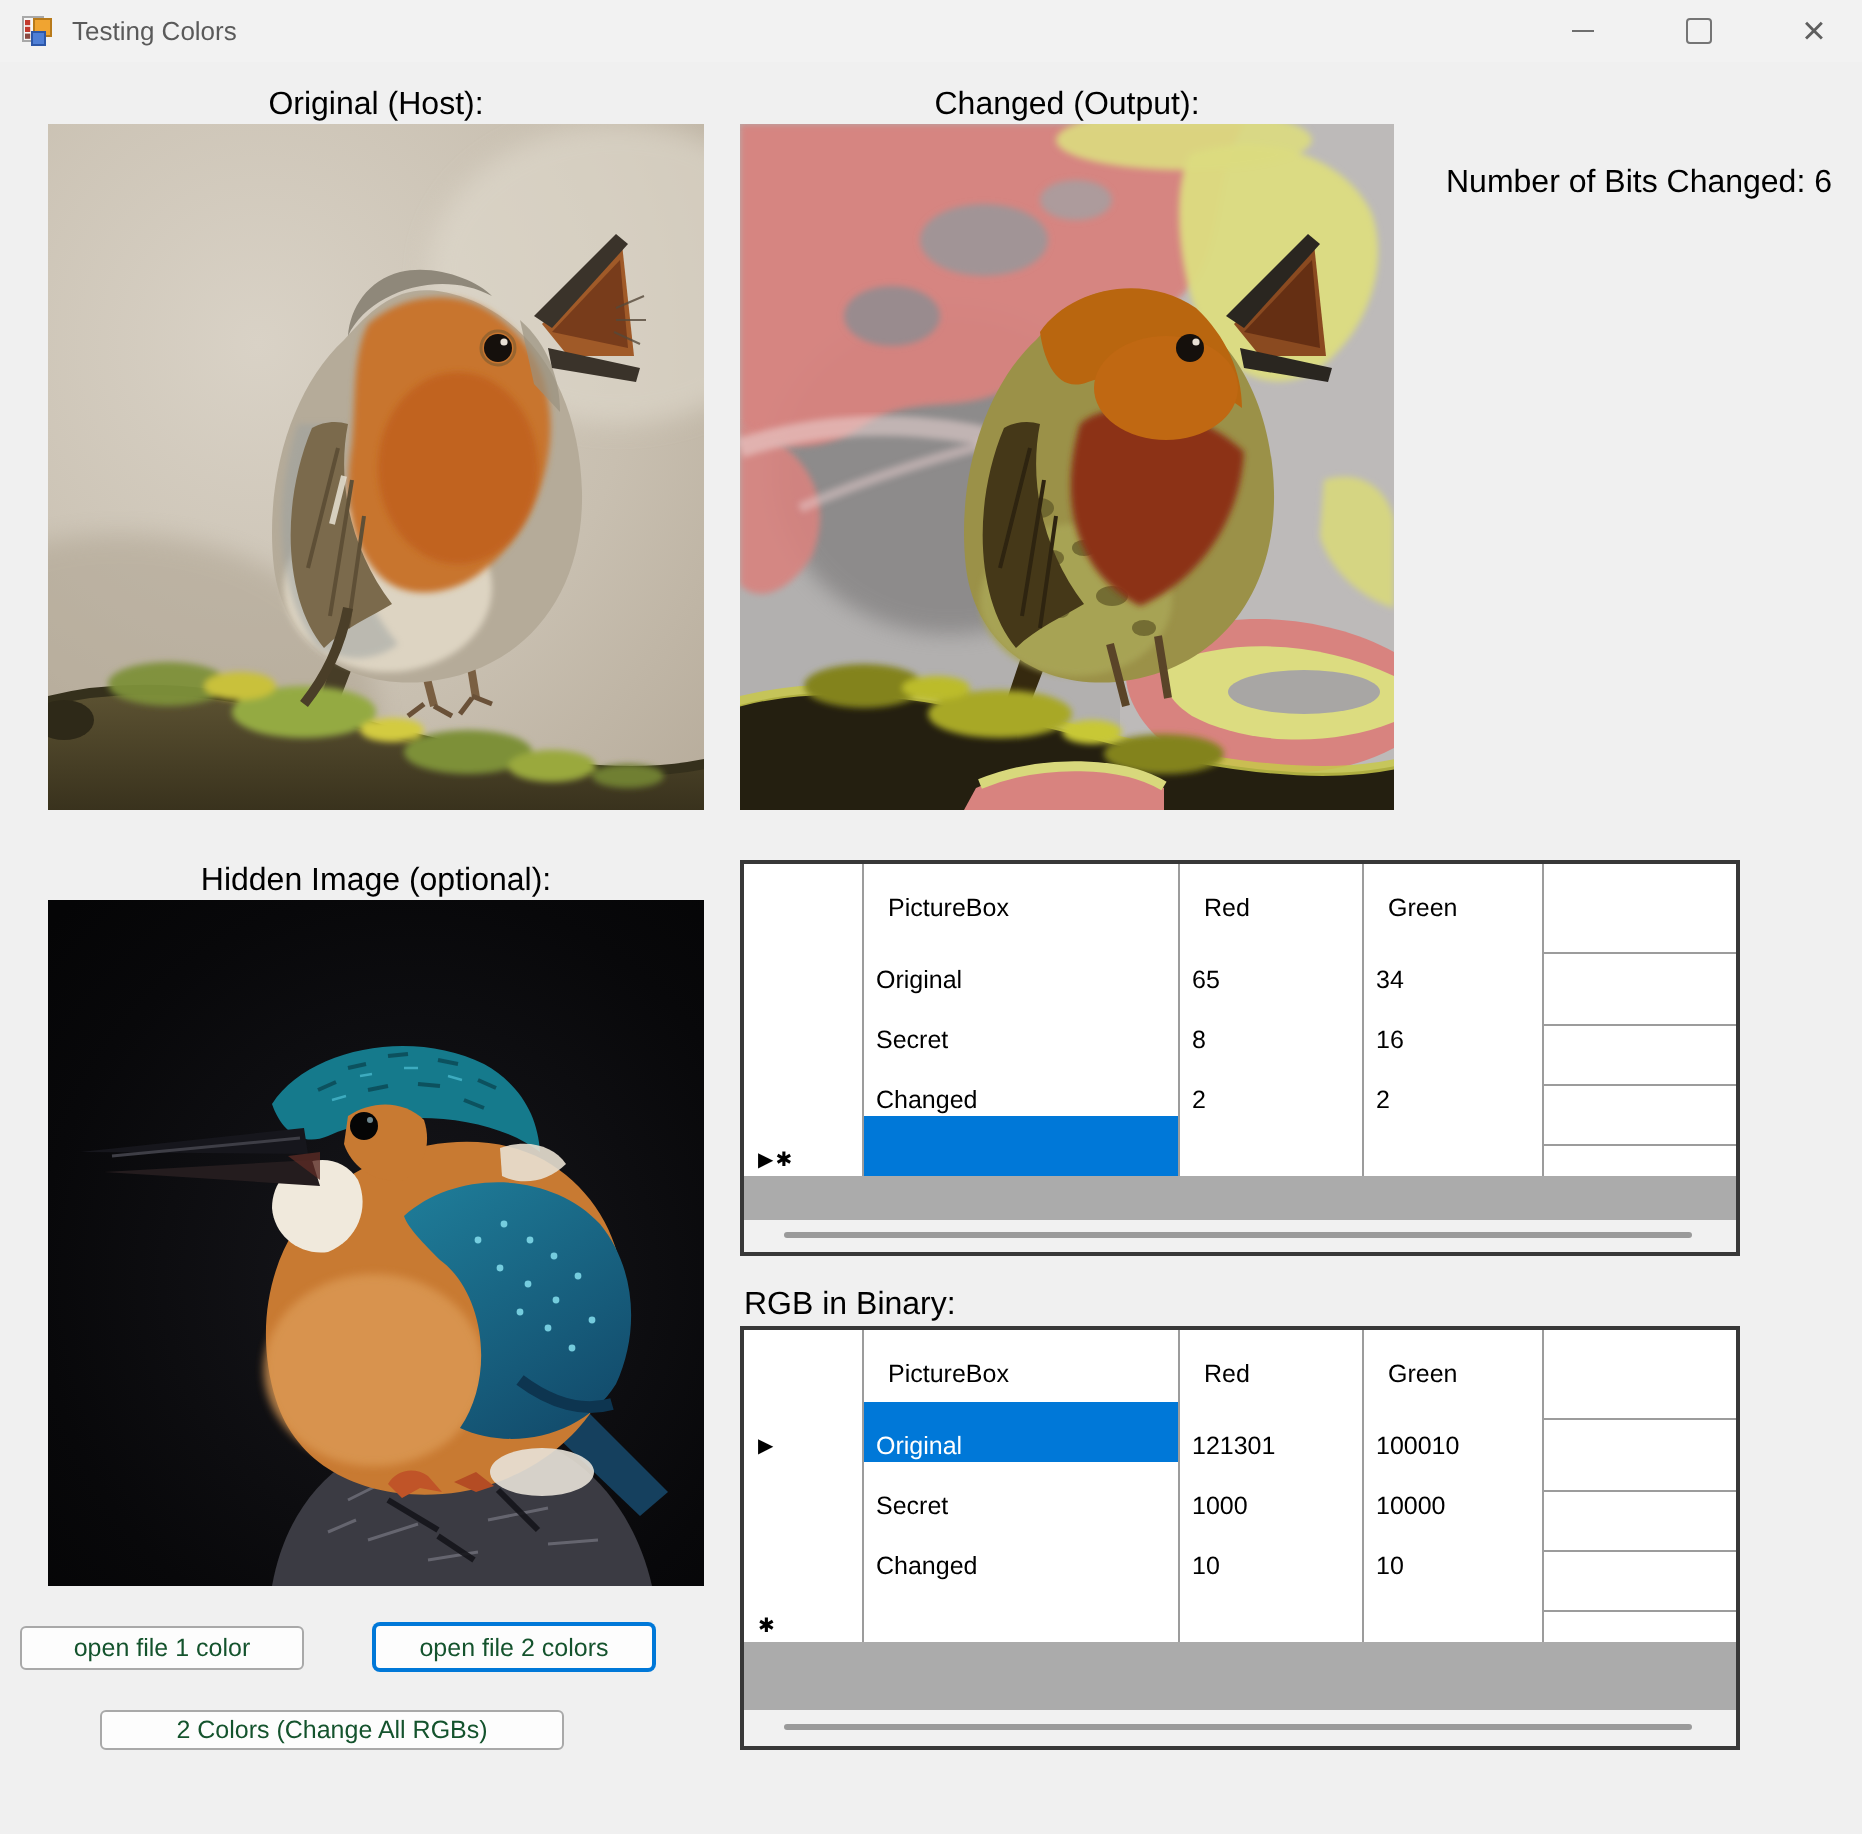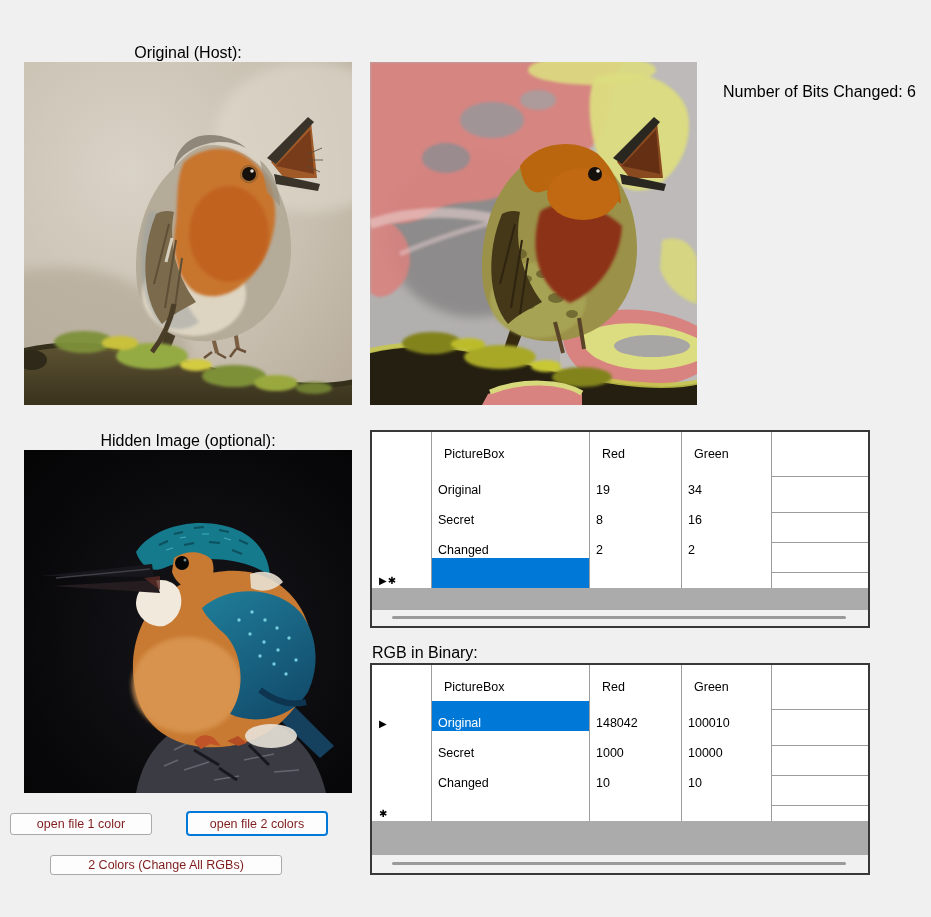--- a/index.html
+++ b/index.html
@@ -16,21 +16,21 @@
   .close-glyph{font-size:20px;line-height:1;color:#5f5f5f;font-weight:300;}
   
   .lbl{position:absolute;font-size:16px;white-space:nowrap;}
   .center{text-align:center;}
   .right{text-align:right;}
   
   .pic{position:absolute;overflow:hidden;}
   .pic svg{display:block;}
   
   .btn{position:absolute;background:#fdfdfd;border:1px solid #a9a9a9;border-radius:3px;
-       font-size:12.5px;font-family:inherit;color:#7f1d1d;display:flex;align-items:center;justify-content:center;
+       font-size:12.5px;font-family:inherit;color:#14532d;display:flex;align-items:center;justify-content:center;
        box-sizing:border-box;cursor:default;}
   .btn.focused{border-color:#0078d8;box-shadow:0 0 0 1px #0078d8;}
   
   .dgv{position:absolute;box-sizing:border-box;border:2px solid #383838;background:#fff;
        display:flex;flex-direction:column;}
   .dgv-row{display:grid;grid-template-columns:60px 158px 92px 90px 1fr;flex:none;}
   .dgv-row.head{height:36px;}
   .dgv-row.data{height:30px;}
   .cell{box-sizing:border-box;border-right:1px solid #9c9c9c;border-bottom:1px solid #9c9c9c;
         background:#fff;font-size:12.5px;display:flex;align-items:center;padding-left:6px;
@@ -42,22 +42,43 @@
   .sel{background:#0078d8;color:#fff;}
   .dgv-filler{background:#ababab;flex:none;}
   .dgv-scroll{background:#f1f1f1;flex:none;position:relative;}
   .thumb{position:absolute;left:20px;right:22px;top:50%;height:3px;margin-top:-2px;background:#9a9a9a;border-radius:2px;}
 </style>
 </head>
 <body>
 
 <div class="app">
 
+  <div class="titlebar">
+    <svg class="app-icon" viewBox="0 0 17 17">
+      <rect x="0.5" y="1.5" width="10" height="12" fill="#f7f7f7" stroke="#a8a8a8"></rect>
+      <rect x="1.5" y="3" width="2.6" height="2.6" fill="#c23a2e"></rect>
+      <rect x="1.5" y="6.4" width="2.6" height="2.6" fill="#c23a2e"></rect>
+      <rect x="1.5" y="9.8" width="2.6" height="2.6" fill="#8a4a42"></rect>
+      <rect x="6" y="2.5" width="8.5" height="8.5" fill="#f0a431" stroke="#b87a1a"></rect>
+      <rect x="5" y="9" width="6.5" height="6.5" fill="#4f7fd6" stroke="#2d57a8"></rect>
+    </svg>
+    <span class="title-text">Testing Colors</span>
+    <div class="capbtn minb">
+      <span class="min-glyph"></span>
+    </div>
+    <div class="capbtn maxb">
+      <span class="max-glyph"></span>
+    </div>
+    <div class="capbtn closeb">
+      <span class="close-glyph">×</span>
+    </div>
+  </div>
 
   <div class="lbl center" style="left:24px;top:44px;width:328px;">Original (Host):</div>
+  <div class="lbl center" style="left:370px;top:44px;width:327px;">Changed (Output):</div>
   <div class="lbl" style="left:723px;top:83px;">Number of Bits Changed: 6</div>
   <div class="lbl center" style="left:24px;top:432px;width:328px;">Hidden Image (optional):</div>
   <div class="lbl" style="left:372px;top:644px;">RGB in Binary:</div>
 
   <div class="pic" style="left:24px;top:62px;width:328px;height:343px;">
     <svg width="328" height="343" viewBox="0 0 328 343">
       <defs>
         <radialGradient id="g1" cx="32%" cy="32%" r="95%">
           <stop offset="0" stop-color="#d9d2c6"></stop>
             <stop offset="0.6" stop-color="#c8bfb0"></stop>
@@ -285,21 +306,21 @@
     <div class="dgv-row head">
       <div class="cell hd rowhd"></div>
       <div class="cell hd">PictureBox</div>
       <div class="cell hd">Red</div>
       <div class="cell hd">Green</div>
       <div class="cell hd last">Blue</div>
     </div>
     <div class="dgv-row data">
       <div class="cell rowhd"></div>
       <div class="cell">Original</div>
-      <div class="cell">19</div>
+      <div class="cell">65</div>
       <div class="cell">34</div>
       <div class="cell last">17</div>
     </div>
     <div class="dgv-row data">
       <div class="cell rowhd"></div>
       <div class="cell">Secret</div>
       <div class="cell">8</div>
       <div class="cell">16</div>
       <div class="cell last">20</div>
     </div>
@@ -331,21 +352,21 @@
       <div class="cell hd">PictureBox</div>
       <div class="cell hd">Red</div>
       <div class="cell hd">Green</div>
       <div class="cell hd last">Blue</div>
     </div>
     <div class="dgv-row data">
       <div class="cell rowhd">
         <span class="marker">▶</span>
       </div>
       <div class="cell sel">Original</div>
-      <div class="cell">148042</div>
+      <div class="cell">121301</div>
       <div class="cell">100010</div>
       <div class="cell last">10001</div>
     </div>
     <div class="dgv-row data">
       <div class="cell rowhd"></div>
       <div class="cell">Secret</div>
       <div class="cell">1000</div>
       <div class="cell">10000</div>
       <div class="cell last">10011</div>
     </div>

